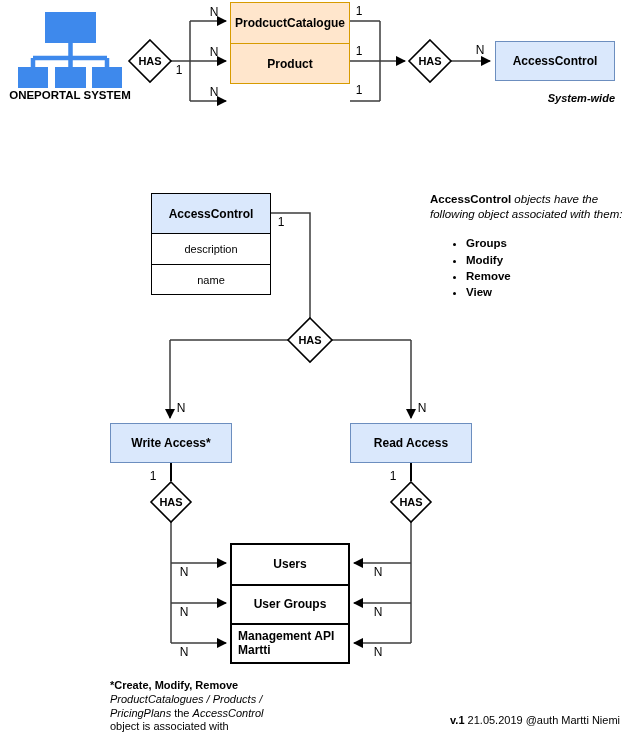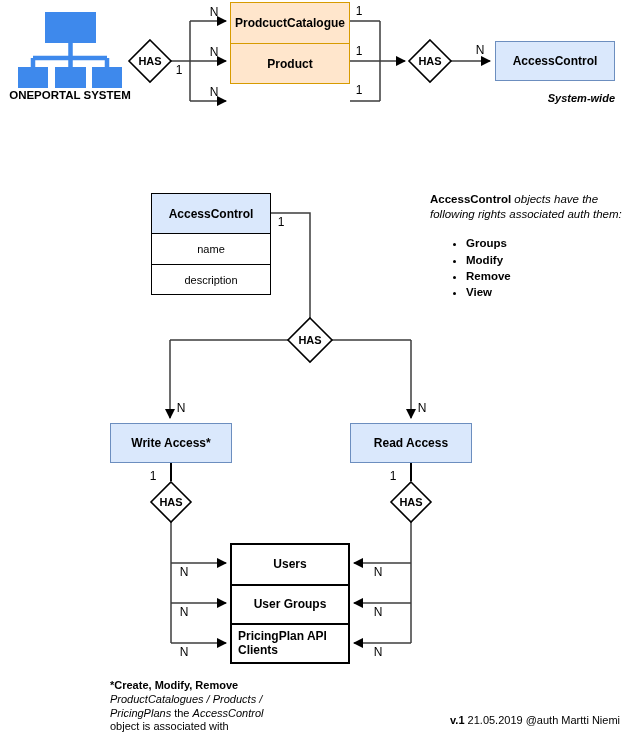--- a/index.html
+++ b/index.html
@@ -122,27 +122,27 @@
   <div class="lbl" style="left:352px;top:84px;width:14px;">1</div>
 
   <div class="has" style="left:430px;top:61px;">HAS</div>
   <div class="lbl" style="left:472px;top:44px;width:16px;">N</div>
 
   <div class="box blue-box" style="left:495px;top:41px;width:120px;height:40px;">AccessControl</div>
   <div class="abs" id="scope-note">System-wide</div>
 
   <div class="entity" style="left:151px;top:193px;width:120px;">
     <div class="e-head">AccessControl</div>
+    <div class="e-row">description</div>
     <div class="e-row">name</div>
-    <div class="e-row">description</div>
   </div>
   <div class="lbl" style="left:274px;top:216px;width:14px;">1</div>
 
   <div class="abs" id="rights-note">
-    <p><span class="lead-b">AccessControl</span><span class="lead-i"> objects have the following rights associated auth them:</span></p>
+    <p><span class="lead-b">AccessControl</span><span class="lead-i"> objects have the following object associated with them:</span></p>
     <ul>
       <li>Groups</li>
       <li>Modify</li>
       <li>Remove</li>
       <li>View</li>
     </ul>
   </div>
 
   <div class="has" style="left:310px;top:340px;">HAS</div>
   <div class="lbl" style="left:173px;top:402px;width:16px;">N</div>
@@ -157,21 +157,21 @@
   <div class="has" style="left:171px;top:502px;">HAS</div>
   <div class="has" style="left:411px;top:502px;">HAS</div>
 
   <div class="lbl" style="left:176px;top:566px;width:16px;">N</div>
   <div class="lbl" style="left:176px;top:606px;width:16px;">N</div>
   <div class="lbl" style="left:176px;top:646px;width:16px;">N</div>
 
   <div class="stack stack-black" style="left:230px;top:543px;width:120px;">
     <div class="row">Users</div>
     <div class="row">User Groups</div>
-    <div class="row">PricingPlan API Clients</div>
+    <div class="row">Management API Martti</div>
   </div>
 
   <div class="lbl" style="left:370px;top:566px;width:16px;">N</div>
   <div class="lbl" style="left:370px;top:606px;width:16px;">N</div>
   <div class="lbl" style="left:370px;top:646px;width:16px;">N</div>
 
   <div class="abs" id="footnote">
     <div class="f1">*Create, Modify, Remove</div>
     <div class="fi">ProductCatalogues / Products /</div>
     <div><span class="fi">PricingPlans</span><span> the </span><span class="fi">AccessControl</span></div>

